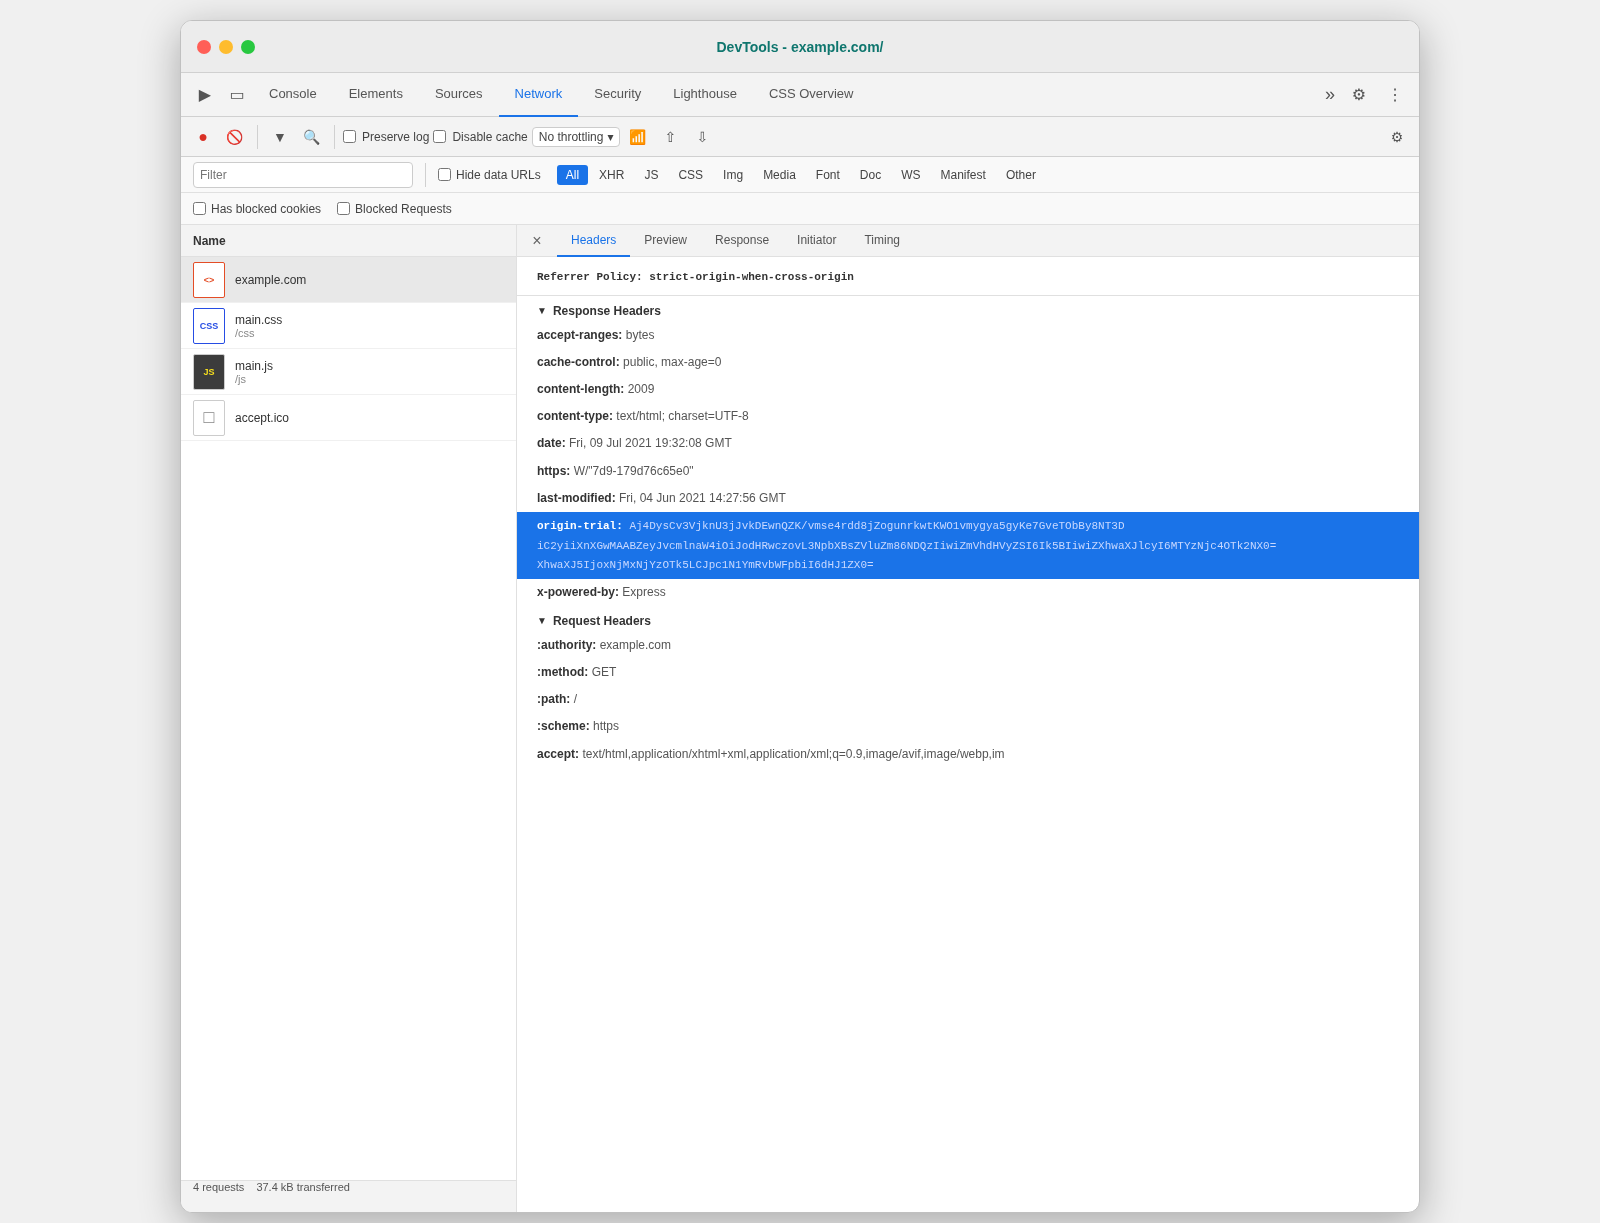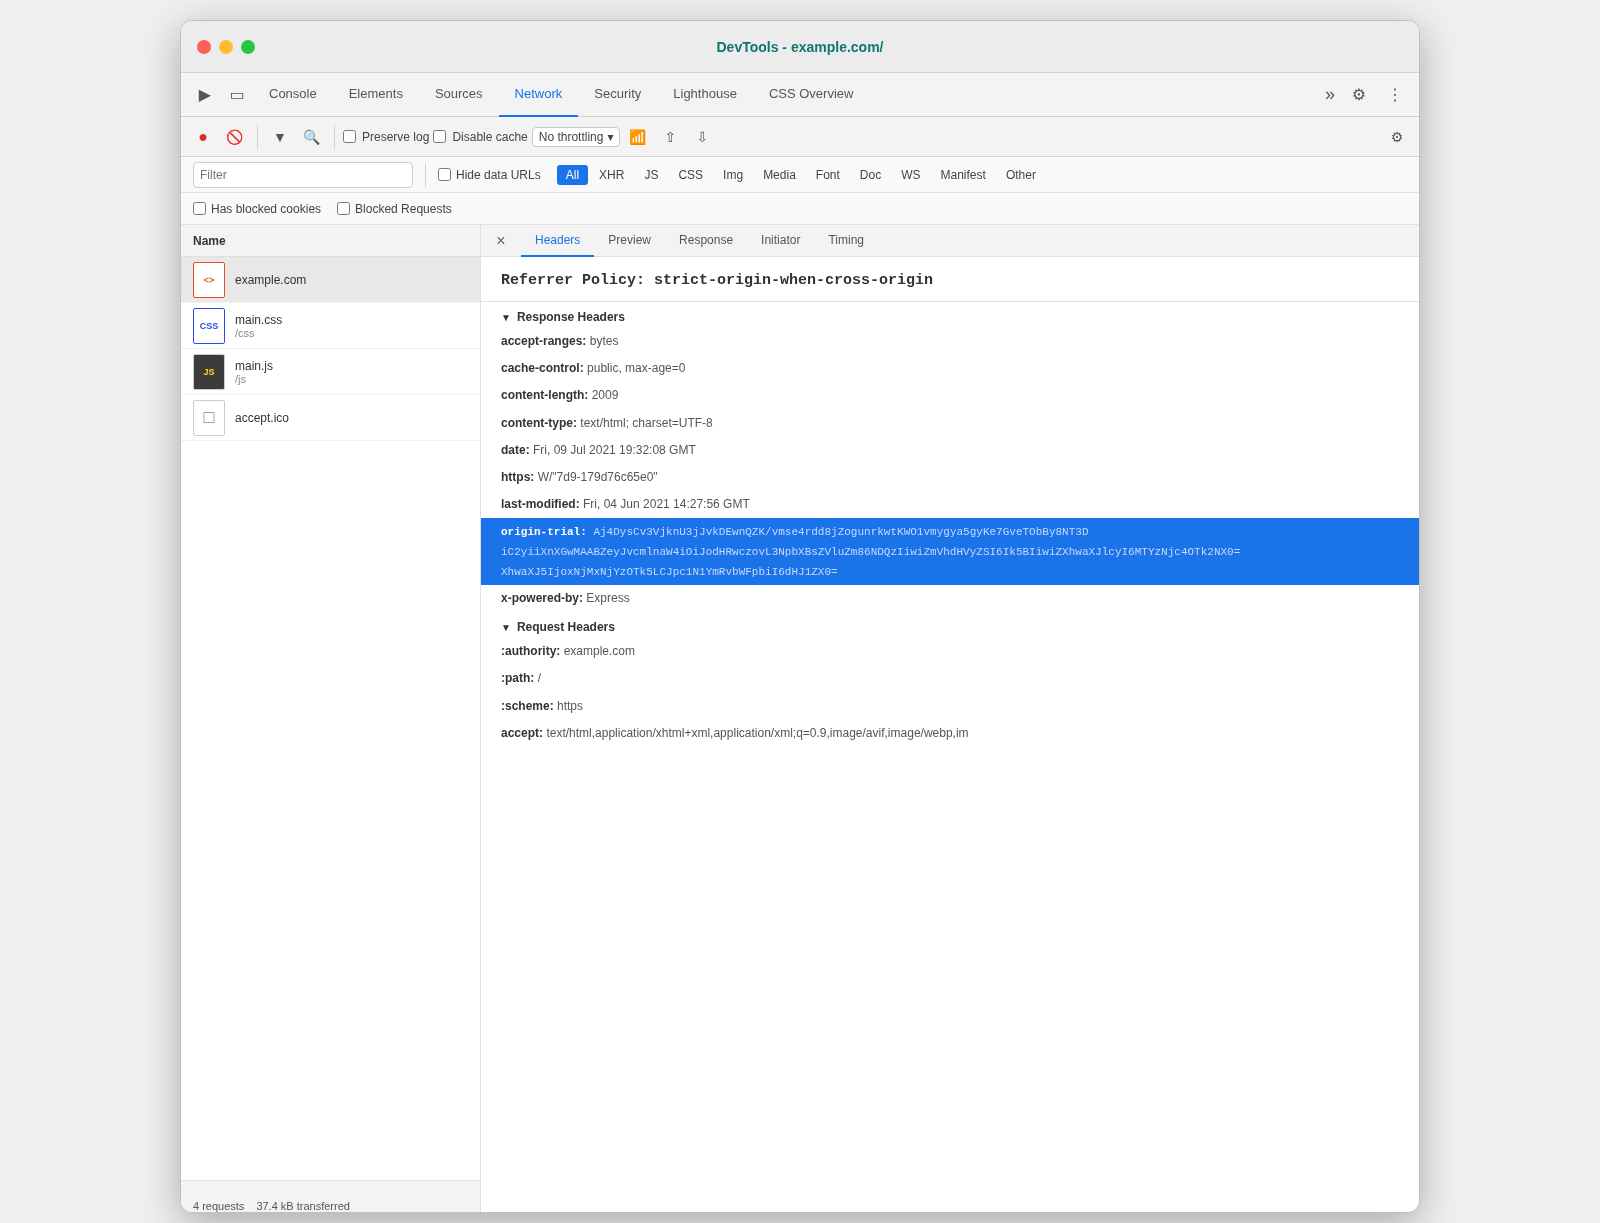--- a/index.html
+++ b/index.html
@@ -234,21 +234,21 @@
       gap: 16px;
     }
     
     .main-content {
       display: flex;
       height: calc(1223px - 52px - 44px - 40px - 36px - 32px - 32px);
       min-height: 600px;
     }
     
     .files-panel {
-      width: 300px;
+      width: 336px;
       border-right: 1px solid #e0e0e0;
       display: flex;
       flex-direction: column;
       overflow: hidden;
     }
     .files-header {
       height: 32px;
       background: #f3f3f3;
       border-bottom: 1px solid #e0e0e0;
       display: flex;
@@ -291,21 +291,21 @@
     .file-icon.js { color: #f7df1e; border-color: #ccc; background: #3c3c3c; }
     .file-icon.ico { color: #888; }
     .file-info { flex: 1; min-width: 0; }
     .file-name { font-size: 12px; color: #333; font-weight: 500; }
     .file-path { font-size: 11px; color: #888; }
     .files-footer {
       height: 32px;
       background: #f3f3f3;
       border-top: 1px solid #e0e0e0;
       display: flex;
-      align-items: flex-end;
+      align-items: flex-start;
       padding: 0 12px;
       font-size: 11px;
       color: #555;
       gap: 12px;
     }
     
     .headers-panel {
       flex: 1;
       display: flex;
       flex-direction: column;
@@ -351,21 +351,21 @@
       padding: 8px 0;
     }
     .header-row {
       padding: 4px 20px;
       font-size: 12px;
       color: #333;
       line-height: 1.6;
     }
     .header-row.referrer {
       font-family: 'Courier New', monospace;
-      font-size: 15px;
+      font-size: 11px;
       color: #555;
       padding: 4px 20px 8px;
       border-bottom: 1px solid #e0e0e0;
     }
     .section-title {
       padding: 8px 20px 4px;
       font-size: 12px;
       font-weight: bold;
       color: #333;
       display: flex;
@@ -592,20 +592,24 @@
           <span class="header-key">x-powered-by:</span>
           <span class="header-val">Express</span>
         </div>
 
         <div class="section-title">Request Headers</div>
         <div class="header-row">
           <span class="header-key">:authority:</span>
           <span class="header-val">example.com</span>
         </div>
         <div class="header-row">
+          <span class="header-key">:method:</span>
+          <span class="header-val">GET</span>
+        </div>
+        <div class="header-row">
           <span class="header-key">:path:</span>
           <span class="header-val">/</span>
         </div>
         <div class="header-row">
           <span class="header-key">:scheme:</span>
           <span class="header-val">https</span>
         </div>
         <div class="header-row">
           <span class="header-key">accept:</span>
           <span class="header-val">text/html,application/xhtml+xml,application/xml;q=0.9,image/avif,image/webp,im</span>

